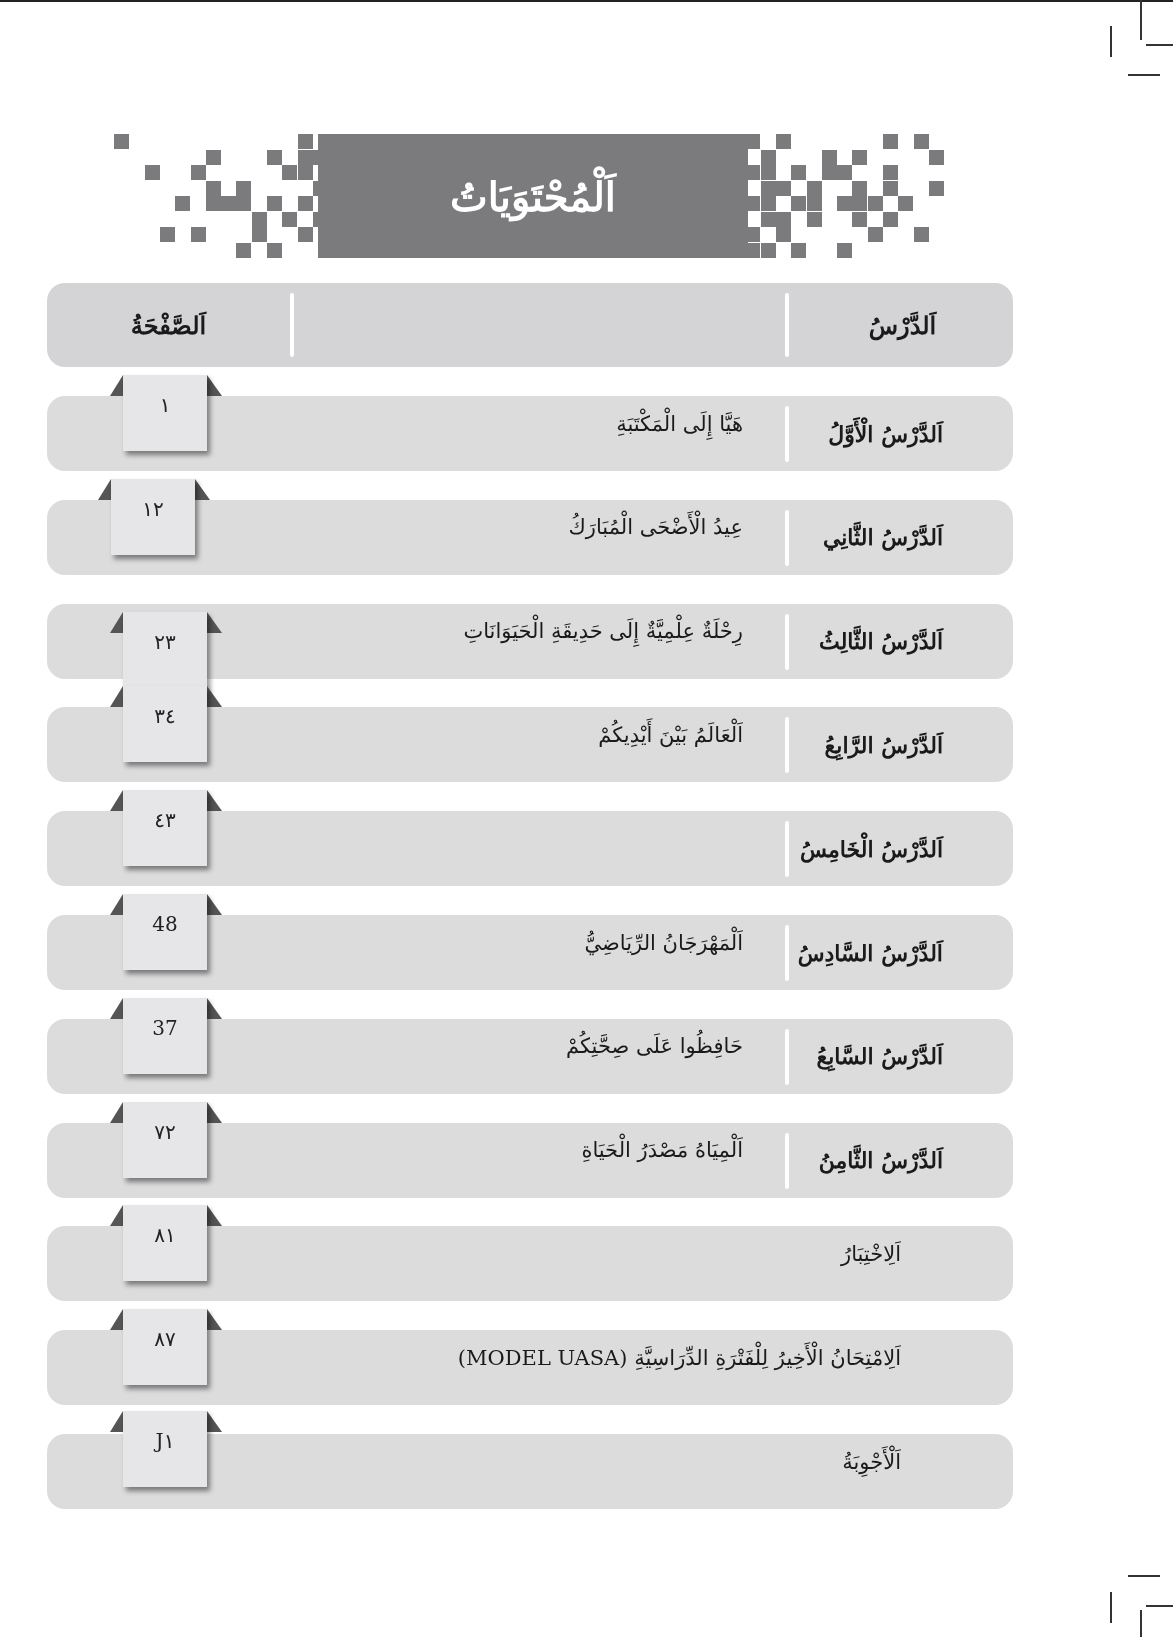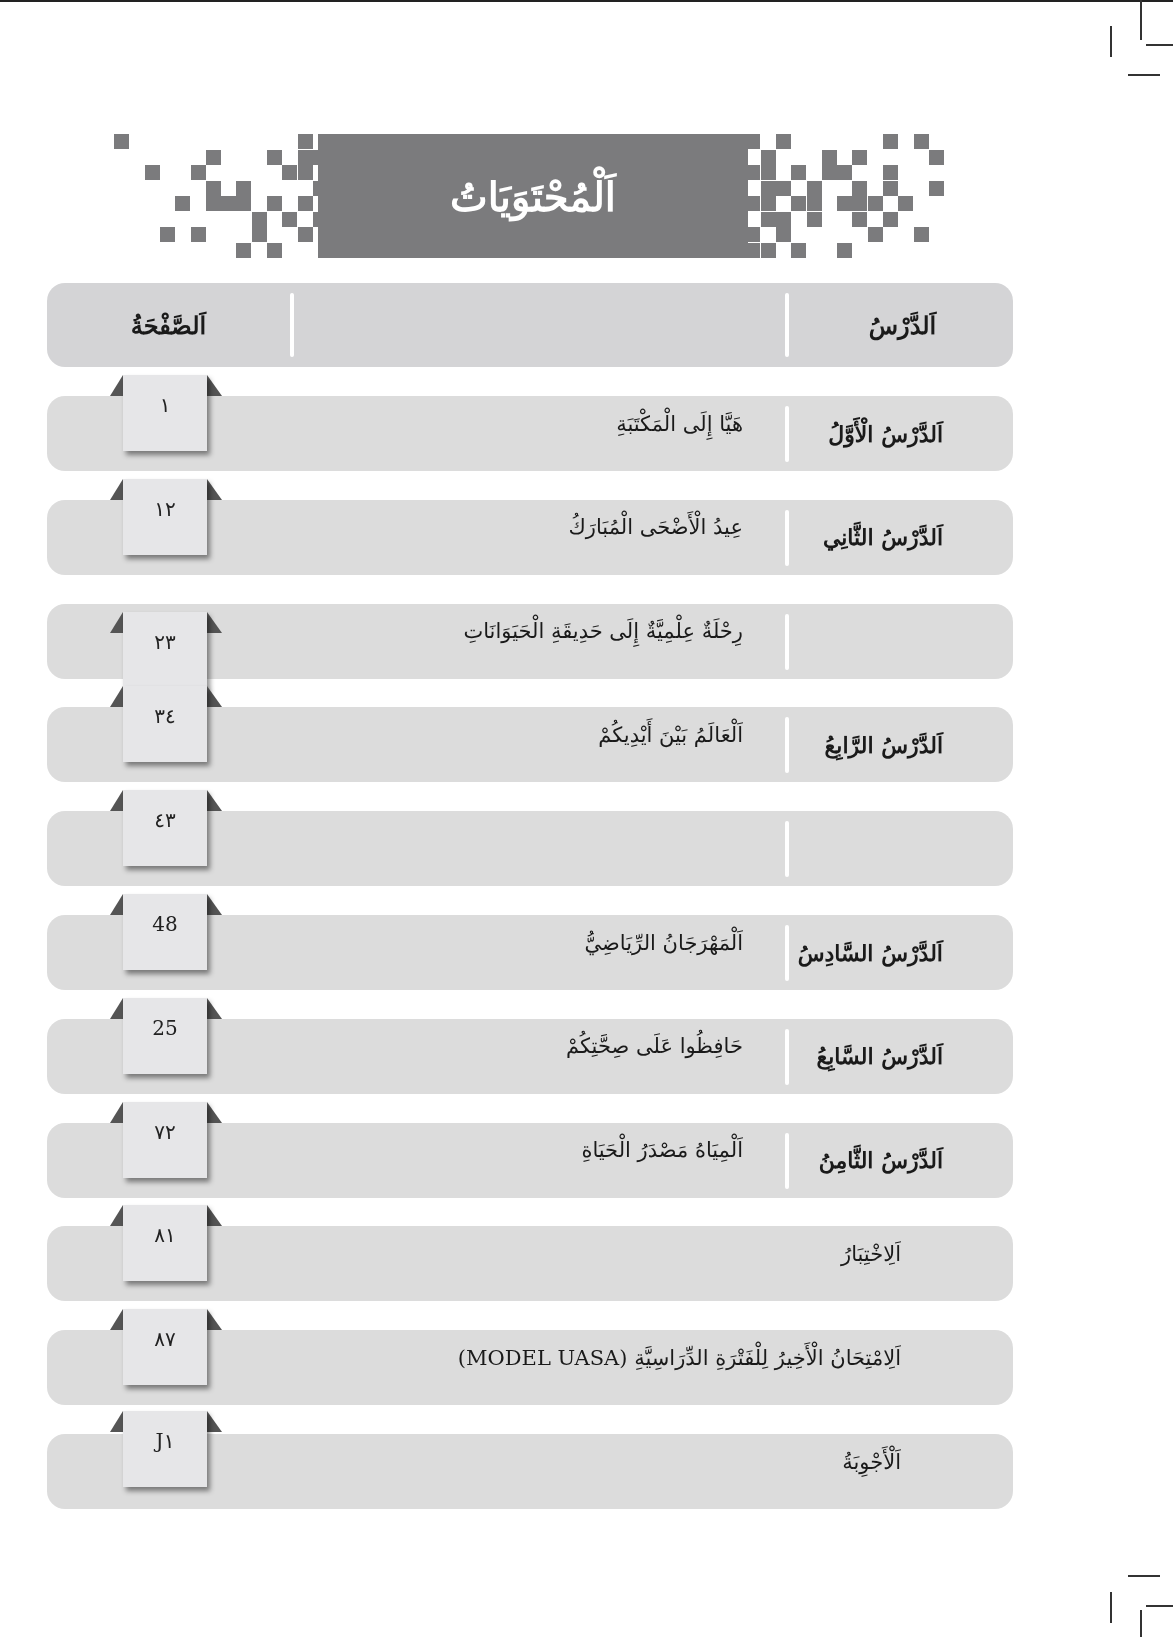--- a/index.html
+++ b/index.html
@@ -194,45 +194,47 @@
     <div class="tab" style="left: 110px; top: 375px;">
       <div class="fold-l"></div>
       <div class="fold-r"></div>
       <div class="box">١</div>
     </div>
     <div class="row" style="top: 499.8px;">
       <div class="lesson">اَلدَّرْسُ الثَّانِي</div>
       <div class="rdiv"></div>
       <div class="topic">عِيدُ الْأَضْحَى الْمُبَارَكُ</div>
     </div>
-    <div class="tab" style="left: 110px; top: 478.8px; font-family: Liberation Serif, serif;">
+    <div class="tab" style="left: 98px; top: 478.8px; font-family: Liberation Serif, serif;">
       <div class="fold-l"></div>
       <div class="fold-r"></div>
       <div class="box">١٢</div>
     </div>
     <div class="row" style="top: 603.6px;">
+      <div class="lesson">اَلدَّرْسُ الثَّالِثُ</div>
       <div class="rdiv"></div>
       <div class="topic">رِحْلَةٌ عِلْمِيَّةٌ إِلَى حَدِيقَةِ الْحَيَوَانَاتِ</div>
     </div>
     <div class="tab" style="left: 110px; top: 612px;">
       <div class="fold-l"></div>
       <div class="fold-r"></div>
       <div class="box">٢٣</div>
     </div>
     <div class="row" style="top: 707.4px;">
       <div class="lesson">اَلدَّرْسُ الرَّابِعُ</div>
       <div class="rdiv"></div>
       <div class="topic">اَلْعَالَمُ بَيْنَ أَيْدِيكُمْ</div>
     </div>
     <div class="tab" style="left: 110px; top: 686.4px;">
       <div class="fold-l"></div>
       <div class="fold-r"></div>
       <div class="box">٣٤</div>
     </div>
     <div class="row" style="top: 811.2px;">
+      <div class="lesson">اَلدَّرْسُ الْخَامِسُ</div>
       <div class="rdiv"></div>
     </div>
     <div class="tab" style="left: 110px; top: 790.2px;">
       <div class="fold-l"></div>
       <div class="fold-r"></div>
       <div class="box">٤٣</div>
     </div>
     <div class="row" style="top: 915px;">
       <div class="lesson">اَلدَّرْسُ السَّادِسُ</div>
       <div class="rdiv"></div>
@@ -244,21 +246,21 @@
       <div class="box">48</div>
     </div>
     <div class="row" style="top: 1018.8px;">
       <div class="lesson">اَلدَّرْسُ السَّابِعُ</div>
       <div class="rdiv"></div>
       <div class="topic">حَافِظُوا عَلَى صِحَّتِكُمْ</div>
     </div>
     <div class="tab" style="left: 110px; top: 997.8px;">
       <div class="fold-l"></div>
       <div class="fold-r"></div>
-      <div class="box">25</div>
+      <div class="box">37</div>
     </div>
     <div class="row" style="top: 1122.6px;">
       <div class="lesson">اَلدَّرْسُ الثَّامِنُ</div>
       <div class="rdiv"></div>
       <div class="topic">اَلْمِيَاهُ مَصْدَرُ الْحَيَاةِ</div>
     </div>
     <div class="tab" style="left: 110px; top: 1101.6px;">
       <div class="fold-l"></div>
       <div class="fold-r"></div>
       <div class="box">٧٢</div>

